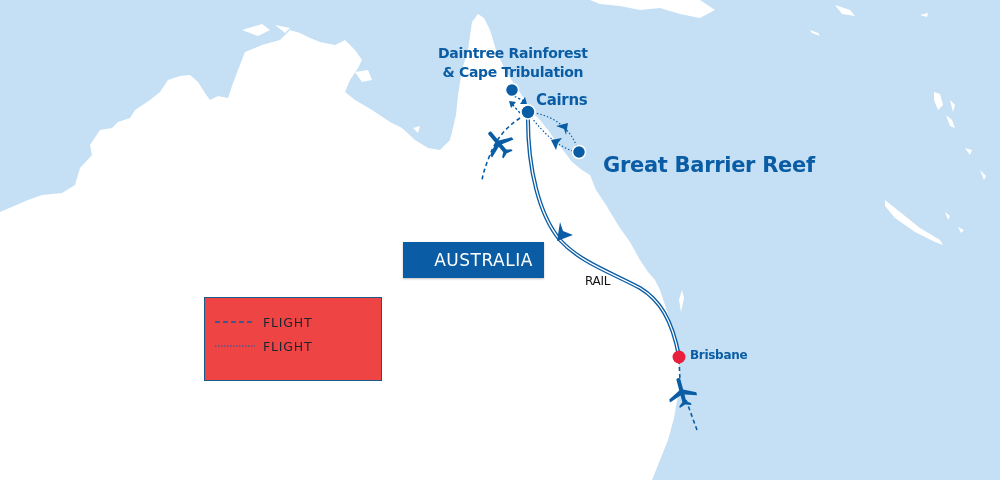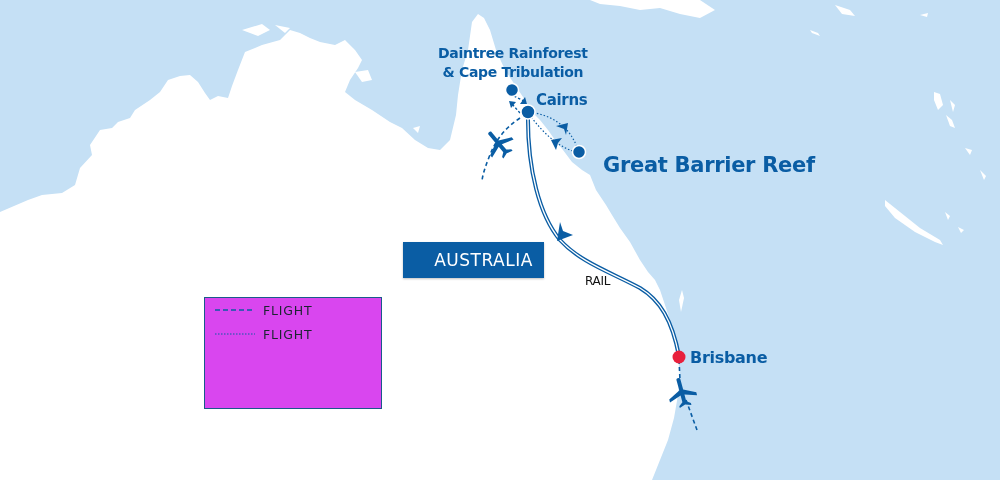--- a/index.html
+++ b/index.html
@@ -3,24 +3,24 @@
 <meta charset="utf-8">
 <style>
   html, body { margin: 0; padding: 0; }
   body { width: 1000px; height: 480px; overflow: hidden; background: #c5e0f5; font-family: "Liberation Sans", sans-serif; }
   .map { position: relative; width: 1000px; height: 480px; }
   .map svg.base { position: absolute; left: 0; top: 0; }
   .label { position: absolute; color: #0a5da4; font-family: "DejaVu Sans", sans-serif; font-weight: bold; white-space: nowrap; letter-spacing: -0.3px; }
   .lbl-daintree { left: 438px; top: 44px; font-size: 14px; line-height: 19px; text-align: center; }
   .lbl-cairns { left: 536px; top: 91px; font-size: 15px; }
   .lbl-gbr { left: 591px; top: 153px; font-size: 21px; margin-left: 12px; }
-  .lbl-brisbane { left: 690px; top: 348px; font-size: 16px; text-align: right; }
+  .lbl-brisbane { left: 690px; top: 348px; font-size: 12px; text-align: right; }
   .rail-tag { position: absolute; left: 585px; top: 274px; font-size: 12px; color: #111; font-family: "DejaVu Sans", sans-serif; letter-spacing: -0.3px; }
   .country { position: absolute; left: 403px; top: 242px; width: 121px; height: 36px; background: #0a5da4; color: #fff; display: flex; align-items: center; justify-content: center; font-family: "DejaVu Sans", sans-serif; font-size: 17px; letter-spacing: 0.5px; box-shadow: 0 1px 2px rgba(0,0,0,0.25); padding-left: 20px; }
-  .legend { position: absolute; left: 204px; top: 297px; width: 178px; height: 112px; background: #d946ef; border: 1px solid #1a5a8a; box-sizing: border-box; }
+  .legend { position: absolute; left: 204px; top: 297px; width: 178px; height: 84px; background: #ef4444; border: 1px solid #1a5a8a; box-sizing: border-box; padding-top: 12px; }
   .legend-row { display: flex; align-items: center; height: 24px; padding-left: 10px; }
   .legend-row svg { width: 40px; height: 6px; margin-right: 8px; flex: none; }
   .legend-label { font-family: "DejaVu Sans", sans-serif; font-size: 12.5px; color: #1a2530; letter-spacing: 0.8px; }
 </style>
 </head>
 <body>
 
 <div class="map">
   <svg class="base" width="1000" height="480" viewBox="0 0 1000 480">
     <rect width="1000" height="480" fill="#c5e0f5"></rect>

